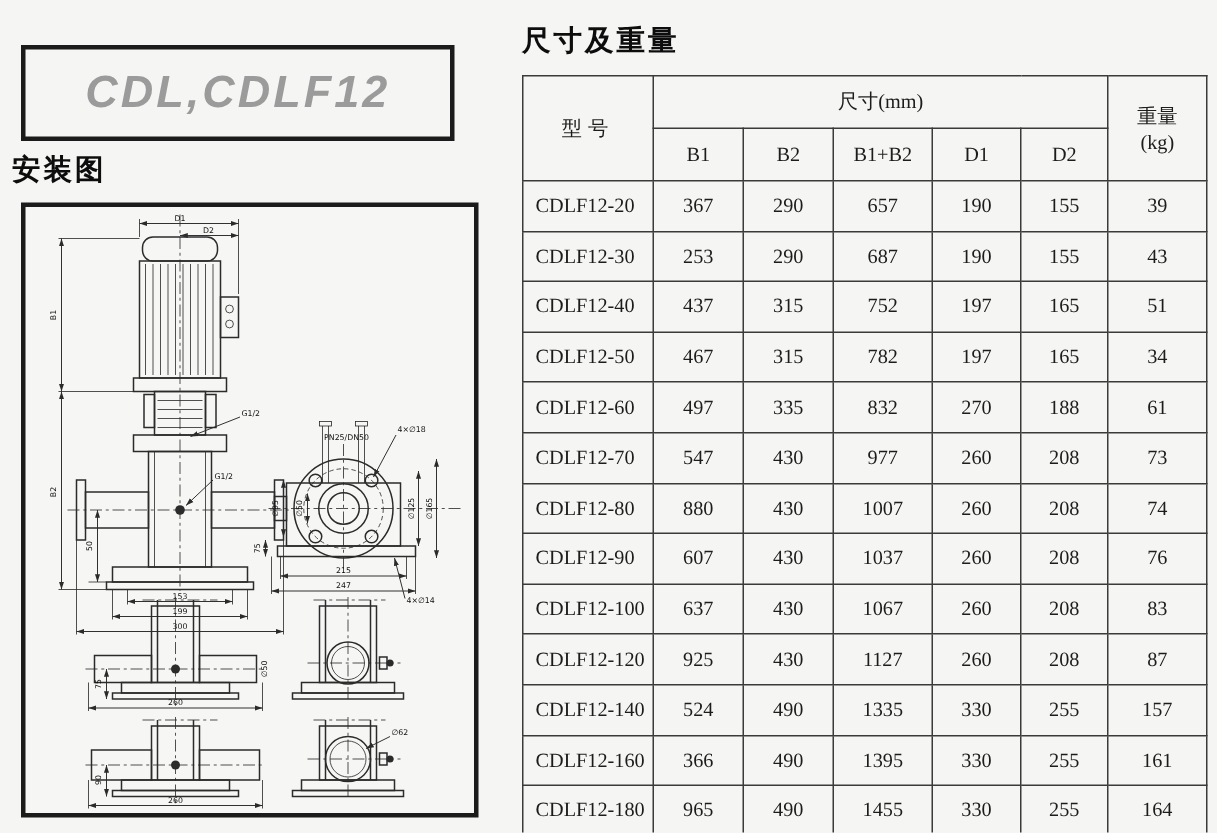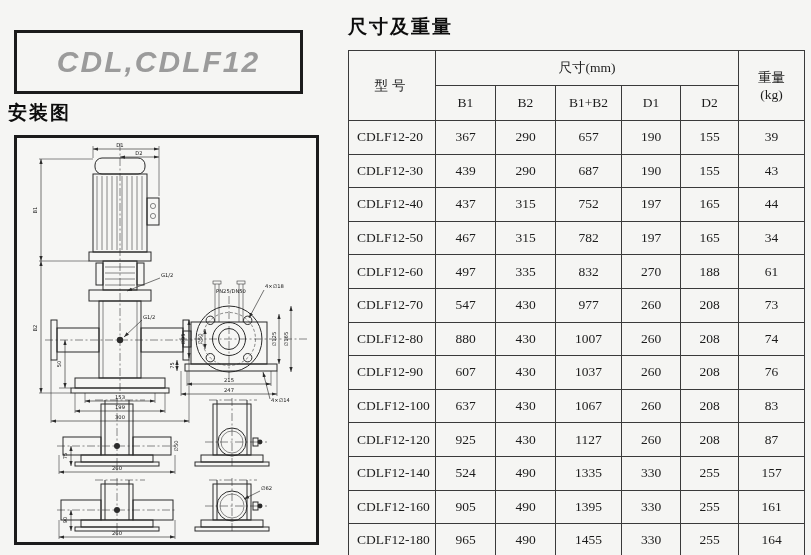--- a/index.html
+++ b/index.html
@@ -293,35 +293,35 @@
           <td class="model">CDLF12-20</td>
           <td>367</td>
           <td>290</td>
           <td>657</td>
           <td>190</td>
           <td>155</td>
           <td>39</td>
         </tr>
         <tr>
           <td class="model">CDLF12-30</td>
-          <td>439</td>
+          <td>253</td>
           <td>290</td>
           <td>687</td>
           <td>190</td>
           <td>155</td>
           <td>43</td>
         </tr>
         <tr>
           <td class="model">CDLF12-40</td>
           <td>437</td>
           <td>315</td>
           <td>752</td>
           <td>197</td>
           <td>165</td>
-          <td>44</td>
+          <td>51</td>
         </tr>
         <tr>
           <td class="model">CDLF12-50</td>
           <td>467</td>
           <td>315</td>
           <td>782</td>
           <td>197</td>
           <td>165</td>
           <td>34</td>
         </tr>
@@ -383,21 +383,21 @@
           <td class="model">CDLF12-140</td>
           <td>524</td>
           <td>490</td>
           <td>1335</td>
           <td>330</td>
           <td>255</td>
           <td>157</td>
         </tr>
         <tr>
           <td class="model">CDLF12-160</td>
-          <td>905</td>
+          <td>366</td>
           <td>490</td>
           <td>1395</td>
           <td>330</td>
           <td>255</td>
           <td>161</td>
         </tr>
         <tr>
           <td class="model">CDLF12-180</td>
           <td>965</td>
           <td>490</td>

